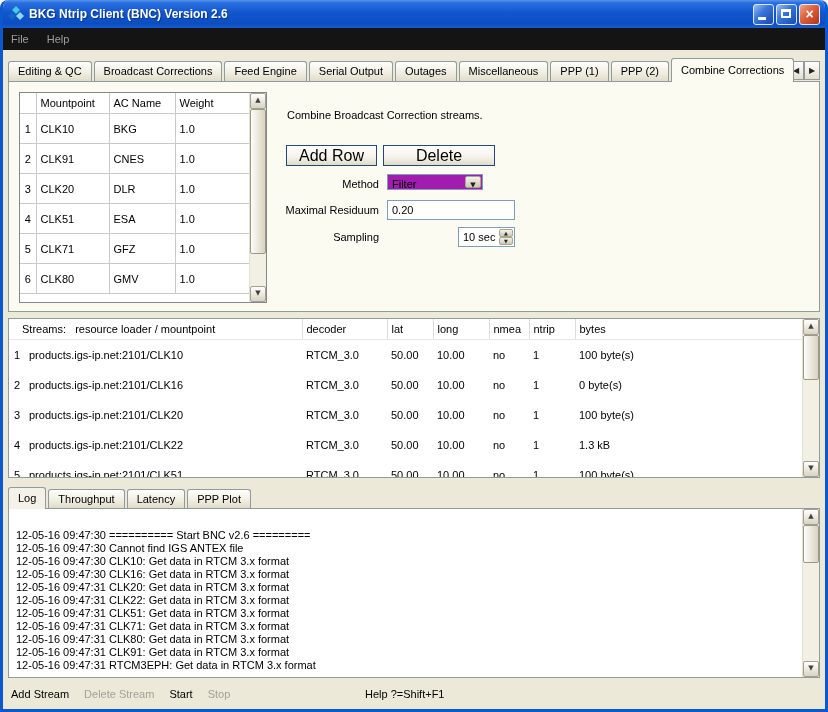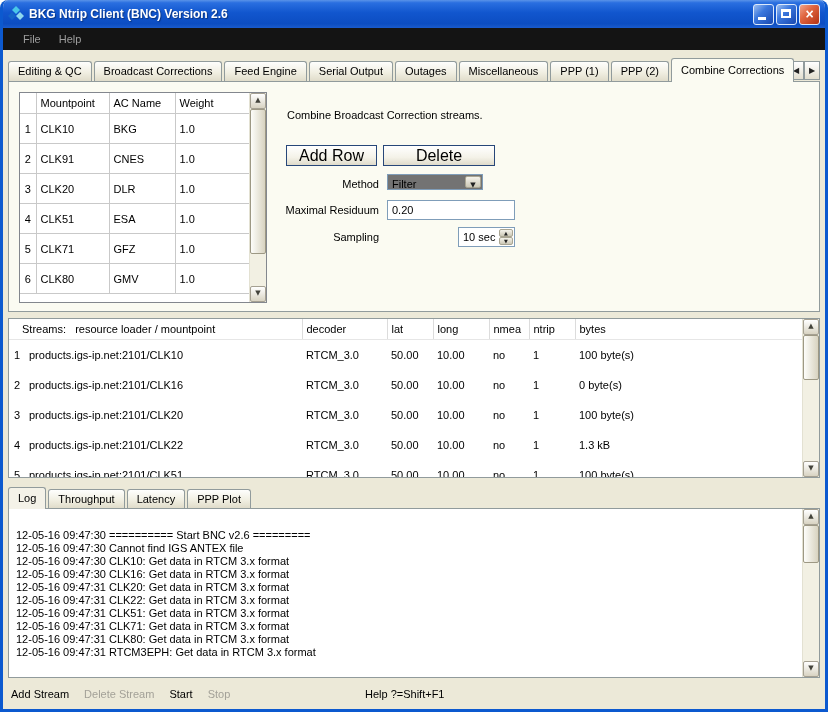--- a/index.html
+++ b/index.html
@@ -16,21 +16,21 @@
   .title-text{color:#fff;font-weight:bold;font-size:12px;text-shadow:1px 1px 1px #0A3580;white-space:nowrap;flex:1;}
   .title-btns{display:flex;flex:0 0 auto;}
   .tbtn{width:21px;height:21px;margin-left:2px;border-radius:3px;border:1px solid #DCE9FB;position:relative;box-sizing:border-box;}
   .tbtn.min,.tbtn.max{background:linear-gradient(135deg,#9CBEF0 0%,#3B77DD 40%,#1E50B8 90%);}
   .tbtn.close{background:linear-gradient(135deg,#F0A58B 0%,#E06540 40%,#BA3A1B 90%);}
   .glyph-min{position:absolute;left:4px;bottom:4px;width:8px;height:3px;background:#fff;}
   .glyph-max{position:absolute;left:4px;top:4px;width:10px;height:9px;border:2px solid #fff;border-top-width:3px;box-sizing:border-box;}
   .glyph-close{position:absolute;left:0;top:0;width:19px;height:19px;text-align:center;line-height:18px;color:#fff;font-weight:bold;font-size:14px;}
 
   
-  .menubar{position:absolute;left:0;right:0;top:28px;height:22px;background:#141414;display:flex;align-items:center;padding-left:20px;gap:18px;box-sizing:border-box;}
+  .menubar{position:absolute;left:0;right:0;top:28px;height:22px;background:#141414;display:flex;align-items:center;padding-left:8px;gap:18px;box-sizing:border-box;}
   .menu-item{color:#9E9E9E;}
 
   
   .tabbar{position:absolute;left:5px;right:40px;top:57px;height:24px;display:flex;align-items:flex-end;}
   .xp-tab{box-sizing:border-box;height:20px;padding:3px 9px;line-height:13px;white-space:nowrap;
     background:linear-gradient(#FEFEFD,#F1EFE2 55%,#E0DCCA);border:1px solid #919B9C;border-bottom:none;
     border-radius:3px 3px 0 0;margin-right:2px;}
   .xp-tab.active{height:24px;padding-top:5px;background:#FBFBF2;position:relative;z-index:3;margin-bottom:-1px;}
   .tab-arrows{position:absolute;right:5px;top:61px;display:flex;z-index:2;}
   .tab-arrow{width:16px;height:19px;background:linear-gradient(#FFFFFF,#E2DECE);border:1px solid #919B9C;
@@ -48,21 +48,21 @@
 
   .combine-desc{position:absolute;left:278px;top:27px;}
   .xp-btn{position:absolute;box-sizing:border-box;font-size:16px;text-align:center;line-height:19px;color:#000;
     background:linear-gradient(#FFFFFF,#F4F2E8 60%,#DFDBCB);border:1px solid #274779;border-radius:0;}
   #add-row-btn{left:277px;top:63px;width:91px;height:21px;}
   #delete-btn{left:374px;top:63px;width:112px;height:21px;}
   .form-label{position:absolute;width:120px;left:250px;text-align:right;}
   #method-label{top:96px;}
   #residuum-label{top:122px;}
   #sampling-label{top:149px;}
-  .xp-combo{position:absolute;left:378px;top:92px;width:96px;height:16px;background:#737373;border:1px solid #7F9DB9;box-sizing:border-box;}
+  .xp-combo{position:absolute;left:378px;top:92px;width:96px;height:16px;background:#a21caf;border:1px solid #7F9DB9;box-sizing:border-box;}
   .combo-text{position:absolute;left:4px;top:3px;}
   .combo-btn{position:absolute;right:1px;top:1px;bottom:1px;width:16px;background:linear-gradient(#F4F2EA,#CCC8B6);
     border:1px solid #A9A592;border-radius:2px;box-sizing:border-box;text-align:center;}
   .combo-arrow{font-size:7px;line-height:15px;font-family:"DejaVu Sans",sans-serif;color:#222;}
   .xp-input{position:absolute;left:378px;top:118px;width:128px;height:20px;box-sizing:border-box;border:1px solid #7F9DB9;
     background:#fff;font-family:inherit;font-size:11px;padding:8px 4px;}
   .xp-spin{position:absolute;left:449px;top:145px;width:57px;height:20px;background:#fff;border:1px solid #7F9DB9;box-sizing:border-box;}
   .spin-value{position:absolute;left:4px;top:3px;white-space:nowrap;}
   .spin-btns{position:absolute;right:1px;top:1px;bottom:1px;width:14px;display:flex;flex-direction:column;}
   .spin-btn{flex:1;background:linear-gradient(#F4F2EA,#CCC8B6);border:1px solid #A9A592;border-radius:2px;
@@ -353,20 +353,21 @@
     <div class="log-lines" id="log-lines">
         <div class="log-line">12-05-16 09:47:30 ========== Start BNC v2.6 =========</div>
         <div class="log-line">12-05-16 09:47:30 Cannot find IGS ANTEX file</div>
         <div class="log-line">12-05-16 09:47:30 CLK10: Get data in RTCM 3.x format</div>
         <div class="log-line">12-05-16 09:47:30 CLK16: Get data in RTCM 3.x format</div>
         <div class="log-line">12-05-16 09:47:31 CLK20: Get data in RTCM 3.x format</div>
         <div class="log-line">12-05-16 09:47:31 CLK22: Get data in RTCM 3.x format</div>
         <div class="log-line">12-05-16 09:47:31 CLK51: Get data in RTCM 3.x format</div>
         <div class="log-line">12-05-16 09:47:31 CLK71: Get data in RTCM 3.x format</div>
         <div class="log-line">12-05-16 09:47:31 CLK80: Get data in RTCM 3.x format</div>
+        <div class="log-line">12-05-16 09:47:31 CLK91: Get data in RTCM 3.x format</div>
         <div class="log-line">12-05-16 09:47:31 RTCM3EPH: Get data in RTCM 3.x format</div>
       </div>
     <div class="vscroll sb-log">
       <div class="sb-btn up">
           <span>▲</span>
         </div>
       <div class="sb-track">
           <div class="sb-thumb"></div>
         </div>
       <div class="sb-btn down">

